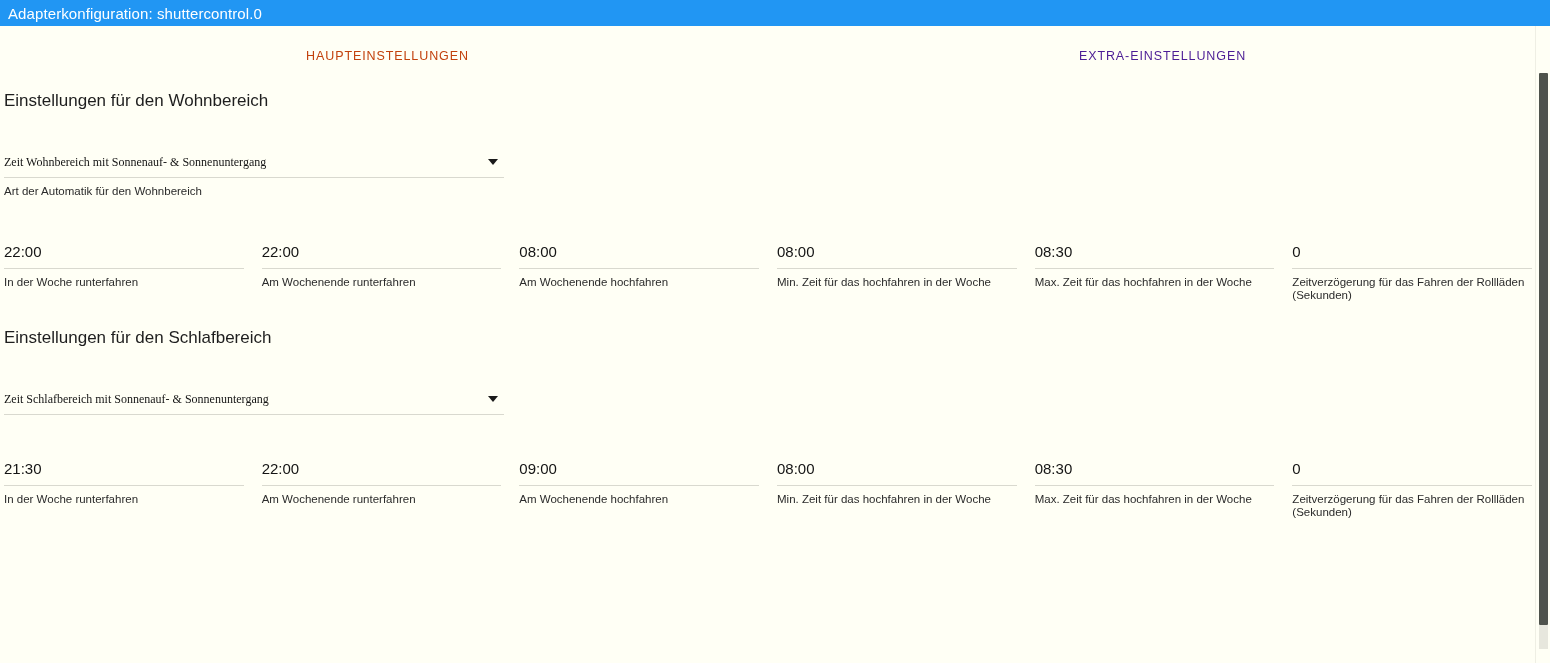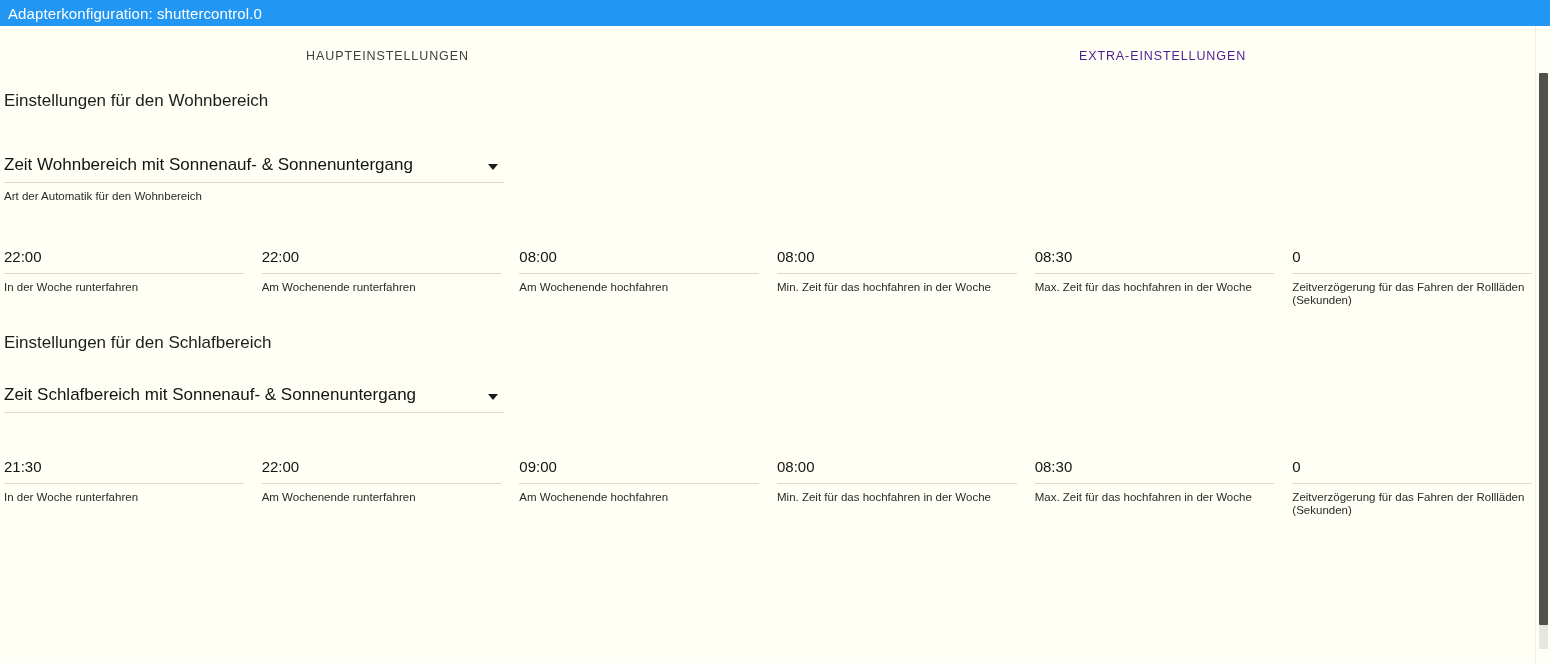--- a/index.html
+++ b/index.html
@@ -46,21 +46,21 @@
     display: flex;
     align-items: center;
     justify-content: center;
     font-size: 12.5px;
     letter-spacing: 0.9px;
     box-sizing: border-box;
     padding-top: 12px;
     cursor: pointer;
     user-select: none;
   }
-  .tab.inactive-1 { color: #404040; }
+  .tab.inactive-1 { color: #c2410c; }
   .tab.active {
     color: #6aa9dd;
     border-bottom: 2px solid #bfdcf5;
   }
   .tab.inactive-2 { color: #4c1d95; }
 
   
   .content {
     position: relative;
     padding: 0 0 0 0;
@@ -84,23 +84,24 @@
   }
   .select-field {
     display: flex;
     align-items: flex-end;
     justify-content: space-between;
     border-bottom: 1px solid #d9d9cf;
     padding-bottom: 7px;
     cursor: pointer;
   }
   .select-value {
-    font-size: 17px;
+    font-size: 12px;
     color: #141414;
     white-space: nowrap;
+    font-family: Liberation Serif, serif;
   }
   .caret {
     width: 0;
     height: 0;
     border-left: 5px solid transparent;
     border-right: 5px solid transparent;
     border-top: 6px solid #1a1a1a;
     margin-bottom: 5px;
     margin-right: 6px;
   }
@@ -228,21 +229,21 @@
         <div class="field-label">Zeitverzögerung für das Fahren der Rollläden (Sekunden)</div>
       </div>
 
     </div>
   </div>
 
   <div style="padding-top:26px">
 
     <h2 class="section-title">Einstellungen für den Schlafbereich</h2>
 
-    <div class="select-wrap" style="margin-top:32px">
+    <div class="select-wrap" style="margin-top:44px">
       <div class="select-field">
         <span class="select-value">Zeit Schlafbereich mit Sonnenauf- &amp; Sonnenuntergang</span>
         <span class="caret"></span>
       </div>
     </div>
 
     <div class="fields-row" style="margin-top:45px">
 
       <div class="field">
         <div class="field-input">21:30</div>

